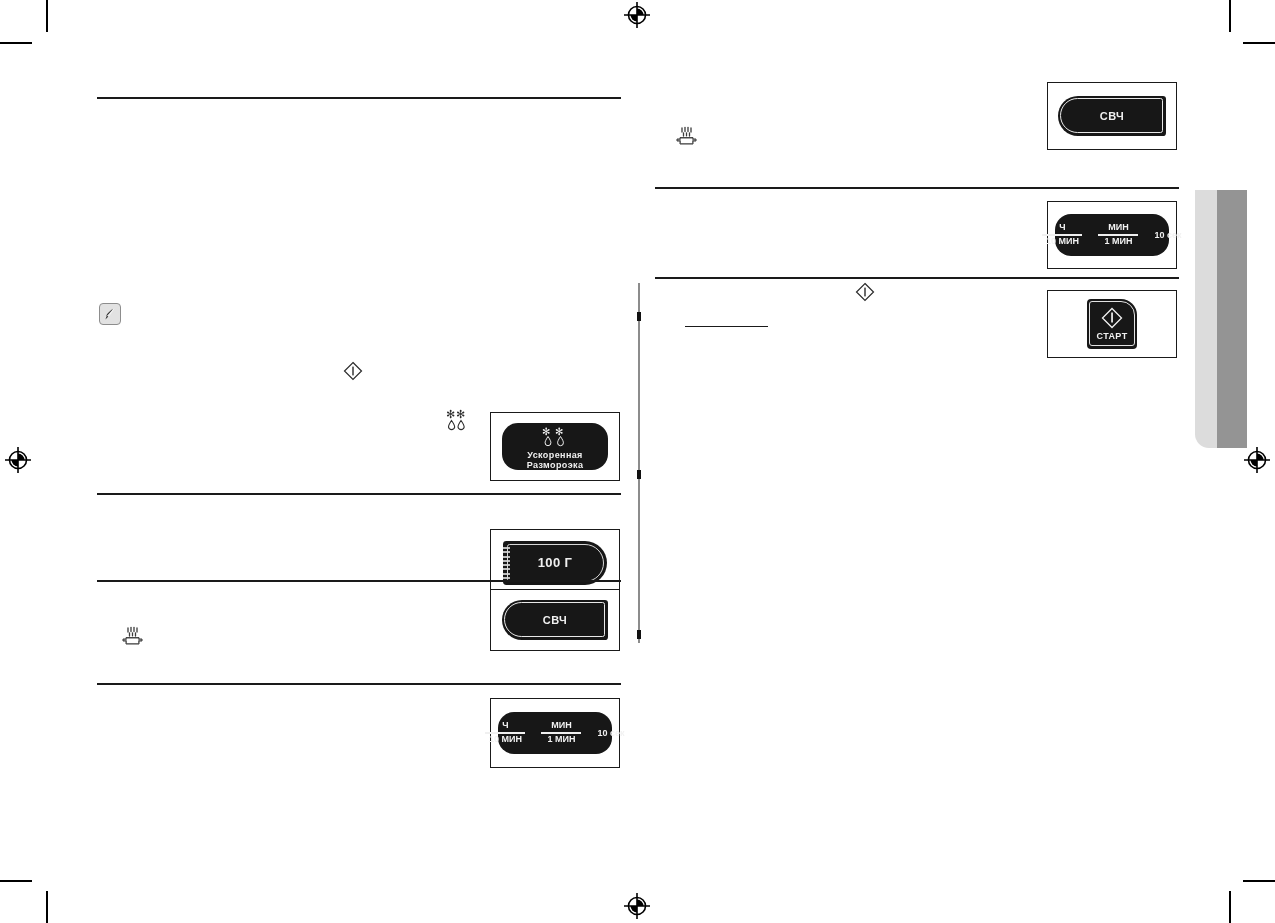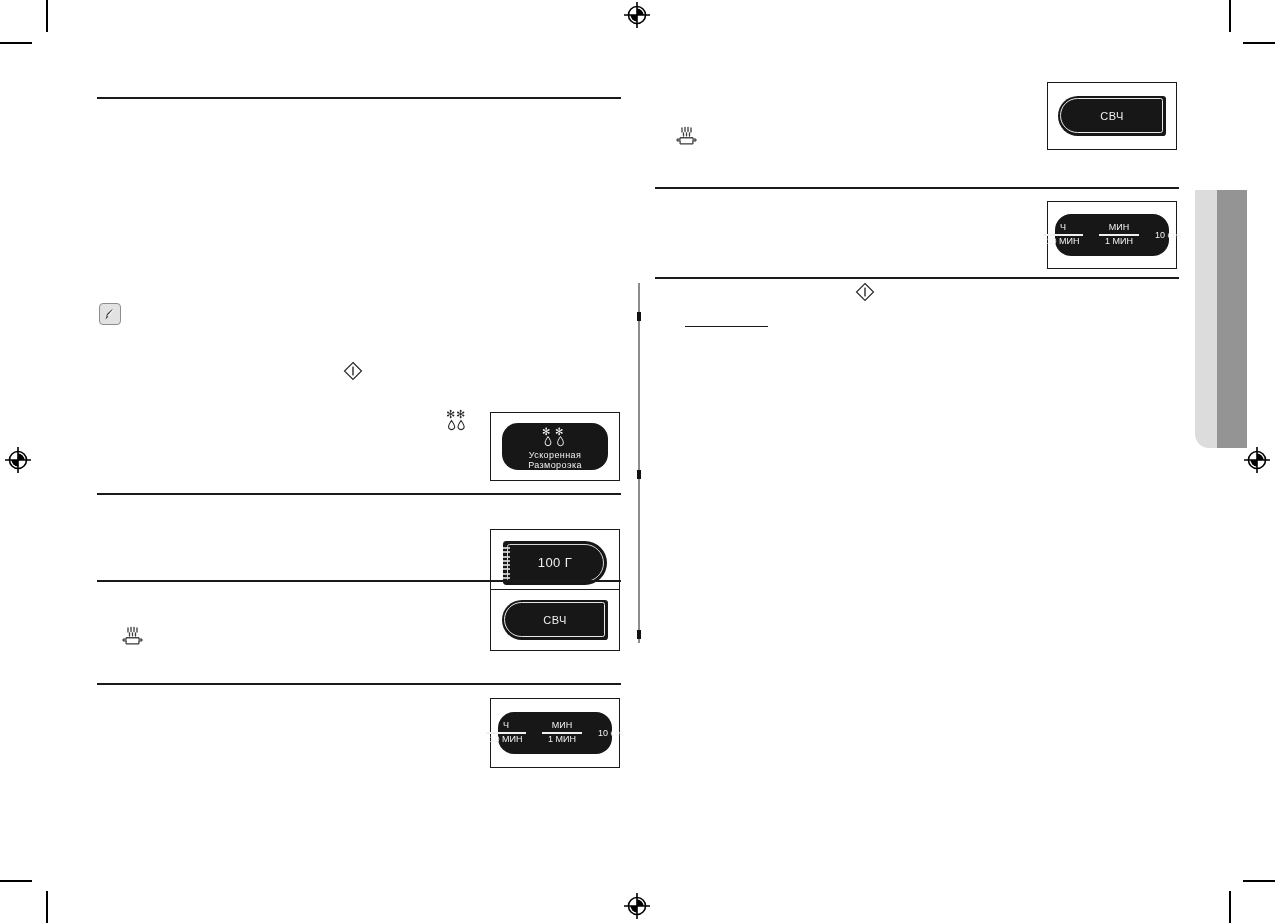--- a/index.html
+++ b/index.html
@@ -94,20 +94,21 @@
   .key {
     position: relative;
     background: #171717;
     color: #f2f2f2;
     display: flex;
     align-items: center;
     justify-content: center;
     flex-direction: column;
     text-align: left;
     box-sizing: border-box;
+    font-weight: bold;
   }
   .key-label {
     font-size: 11px;
     letter-spacing: 0.4px;
     line-height: 1.15;
     color: #f0f0f0;
     font-family: "Liberation Sans", sans-serif;
   }
   .key-label.sm { font-size: 9px; }
   .key-label.big { font-size: 13px; }
@@ -438,14 +439,26 @@
 
   <div class="inline-icon" style="left:855px; top:282px;">
     <svg width="20" height="20" viewBox="0 0 20 20" aria-hidden="true">
       <path d="M10 1.5 L18.5 10 L10 18.5 L1.5 10 Z" fill="none" stroke="#2b2b2b" stroke-width="1.2"></path>
       <rect x="9.3" y="5.6" width="1.4" height="8.8" fill="#2b2b2b"></rect>
     </svg>
   </div>
 
   <div class="underline" style="left:685px; top:326px; width:83px;"></div>
 
+  <div class="keybox" style="left:1047px; top:290px; width:130px; height:68px;">
+    <div class="key key-sq" style="width:50px; height:50px; gap:2px;">
+      <div class="hl" style="left:2px; top:2px; right:2px; bottom:3px; border-radius:3px 14px 3px 3px; border-color:#e2e2e2; border-width:1.3px;"></div>
+      <div style="line-height:0;">
+        <svg width="22" height="22" viewBox="0 0 22 22" aria-hidden="true">
+          <path d="M11 1.5 L20.5 11 L11 20.5 L1.5 11 Z" fill="none" stroke="#f0f0f0" stroke-width="1.3"></path>
+          <rect x="10.2" y="5.5" width="1.7" height="10" fill="#f0f0f0"></rect>
+        </svg>
+      </div>
+      <div class="key-label sm">СТАРТ</div>
+    </div>
+  </div>
 
 </div>
 
 </body></html>

